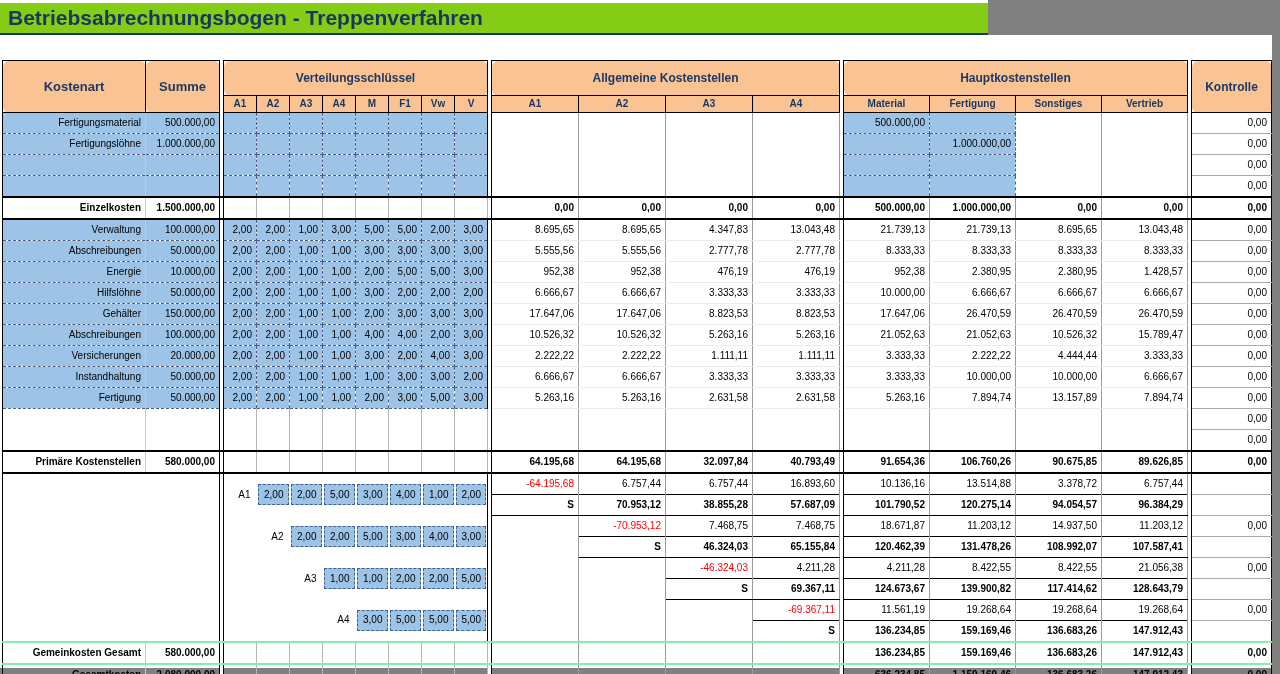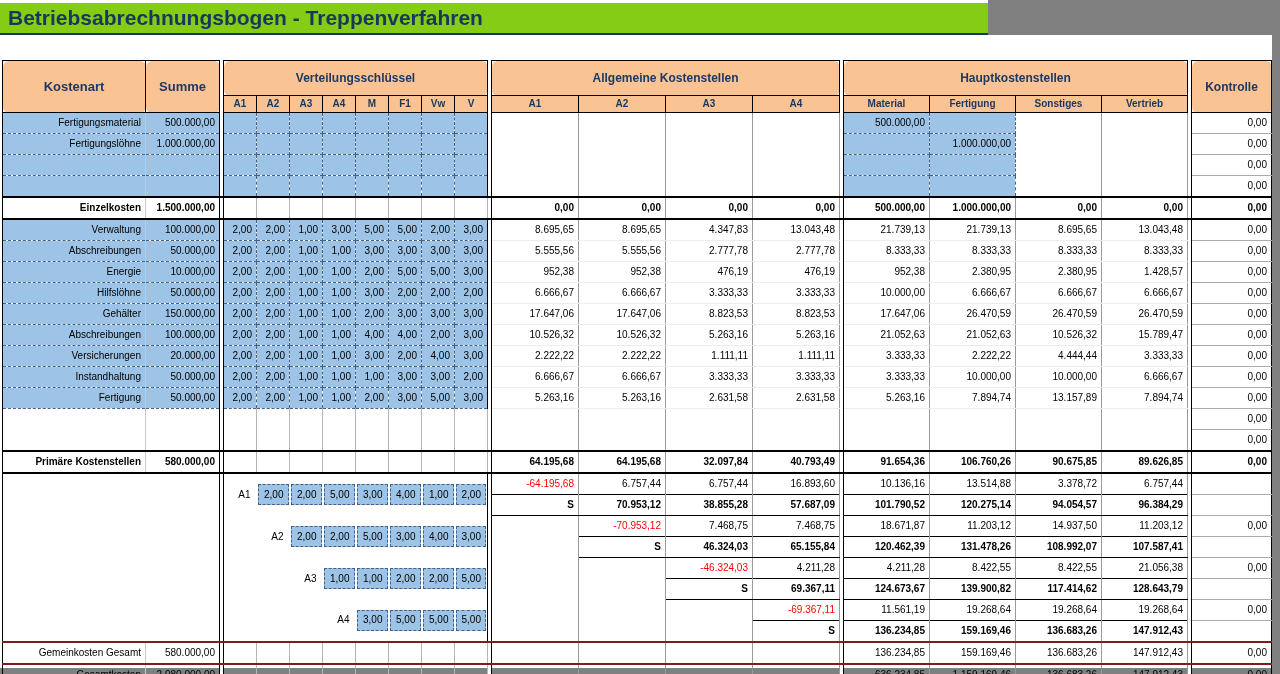--- a/index.html
+++ b/index.html
@@ -23,21 +23,21 @@
   .b{font-weight:bold;}
   .blue{background:#9DC3E6;border:1px dashed #44618E;}
   td.c-label{border-left:1px solid #000;text-align:right;}
   td.c-summe{border-left:1px solid #c9c9c9;}
   td.c-key:not(.blue){border-right:1px solid #b5b5b5;}
   td.c-allg{border-right:1px solid #9a9a9a;}
   td.c-haupt:not(.blue){border-right:1px solid #9a9a9a;}
   td.c-ktr{border-right:1px solid #000;border-bottom:1px solid #ababab;}
   tr.item td.c-allg,tr.item td.c-haupt{border-bottom:1px solid #ececec;}
   tr.total td{border-top:2px solid #000;border-bottom:2px solid #000;font-weight:bold;}
-  tr.grand td{border-top:2px solid #7f1d1d;font-weight:normal;margin-top:8px;}
+  tr.grand td{border-top:2px solid #86efac;font-weight:bold;margin-top:8px;}
   tr.last td{border-bottom:2px solid #000;}
   .neg{color:#FF0000;}
   .sumline{border-top:1px solid #000;}
   .slb{border-bottom:1px solid #000;}
   td.stepk{padding:0 1px;vertical-align:middle;border:none;}
   td.steplabel{vertical-align:middle;text-align:right;border:none;padding-right:6px;}
   .kcell{height:19px;background:#9DC3E6;border:1px dashed #44618E;display:flex;align-items:center;
          justify-content:flex-end;padding-right:4px;font-size:10px;}
   td.plain{border:none;}
   td.plain.c-label{border-left:1px solid #000;}

